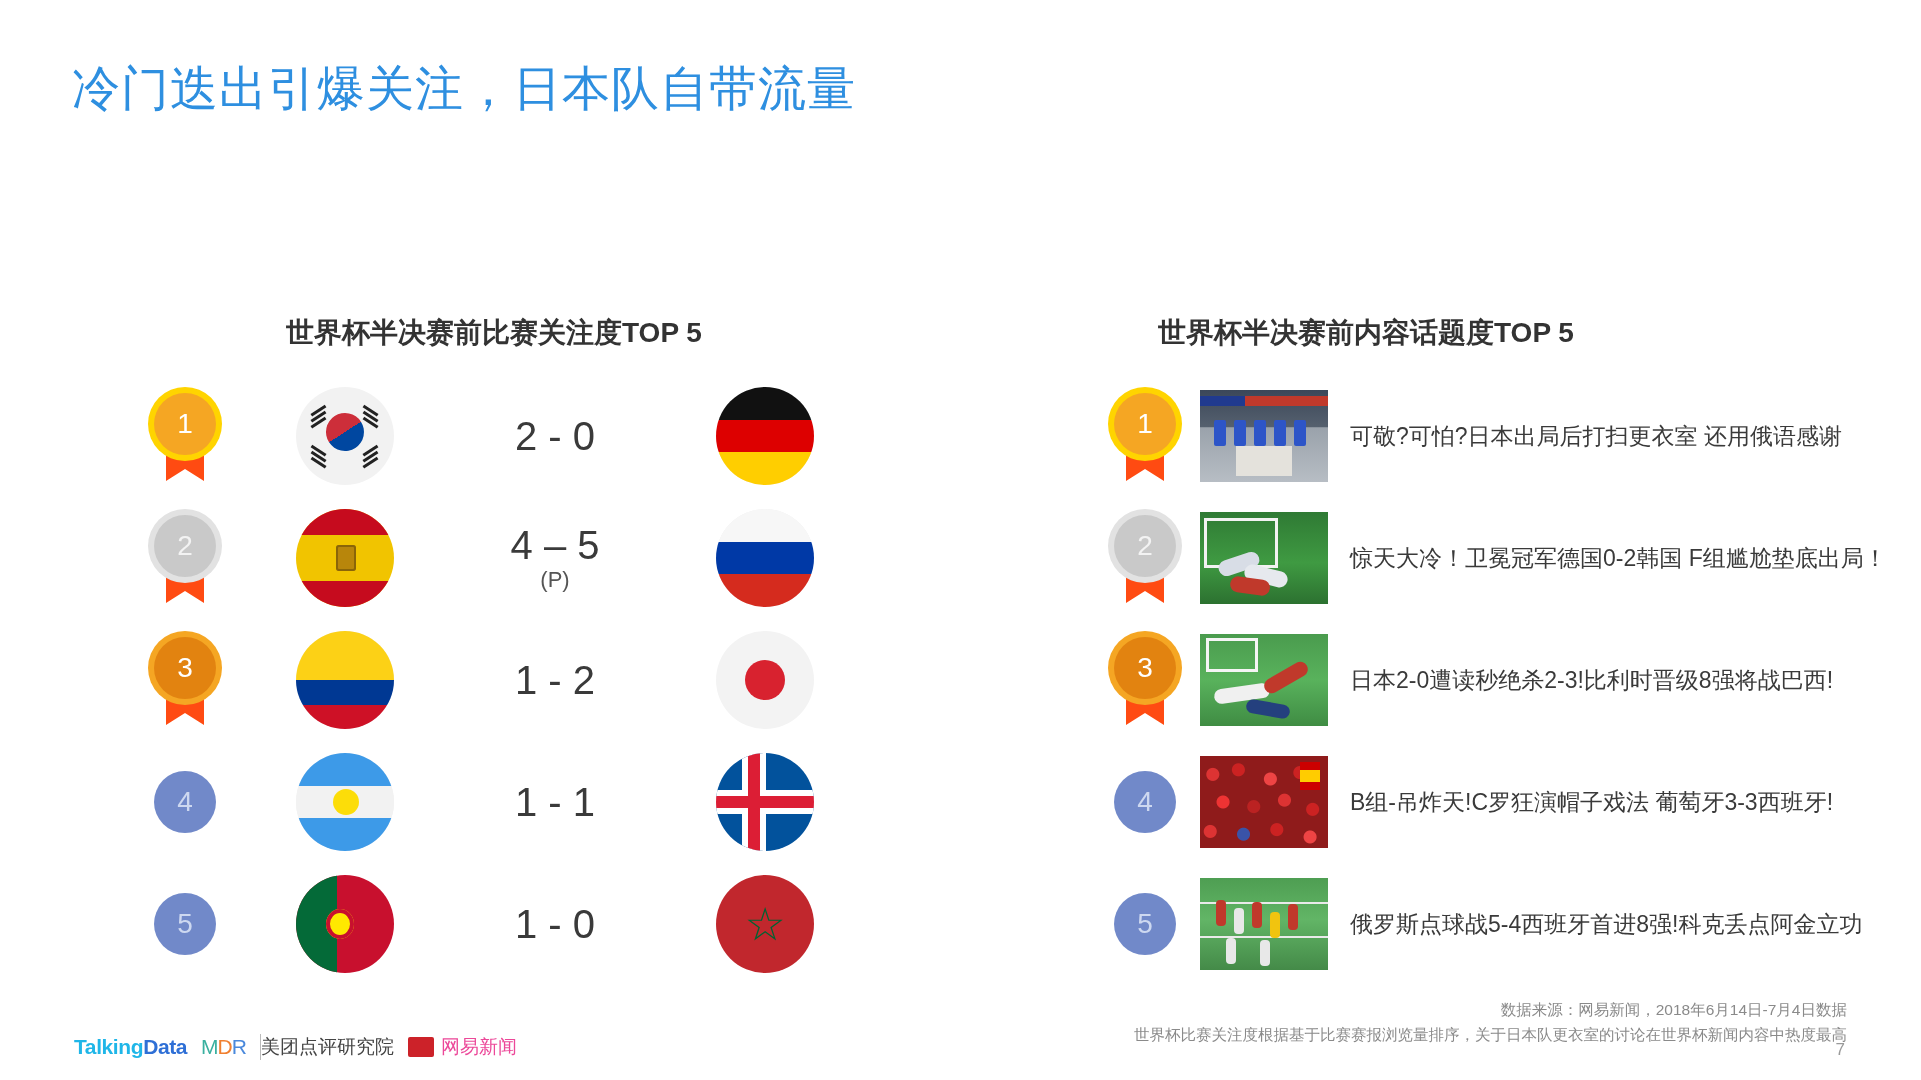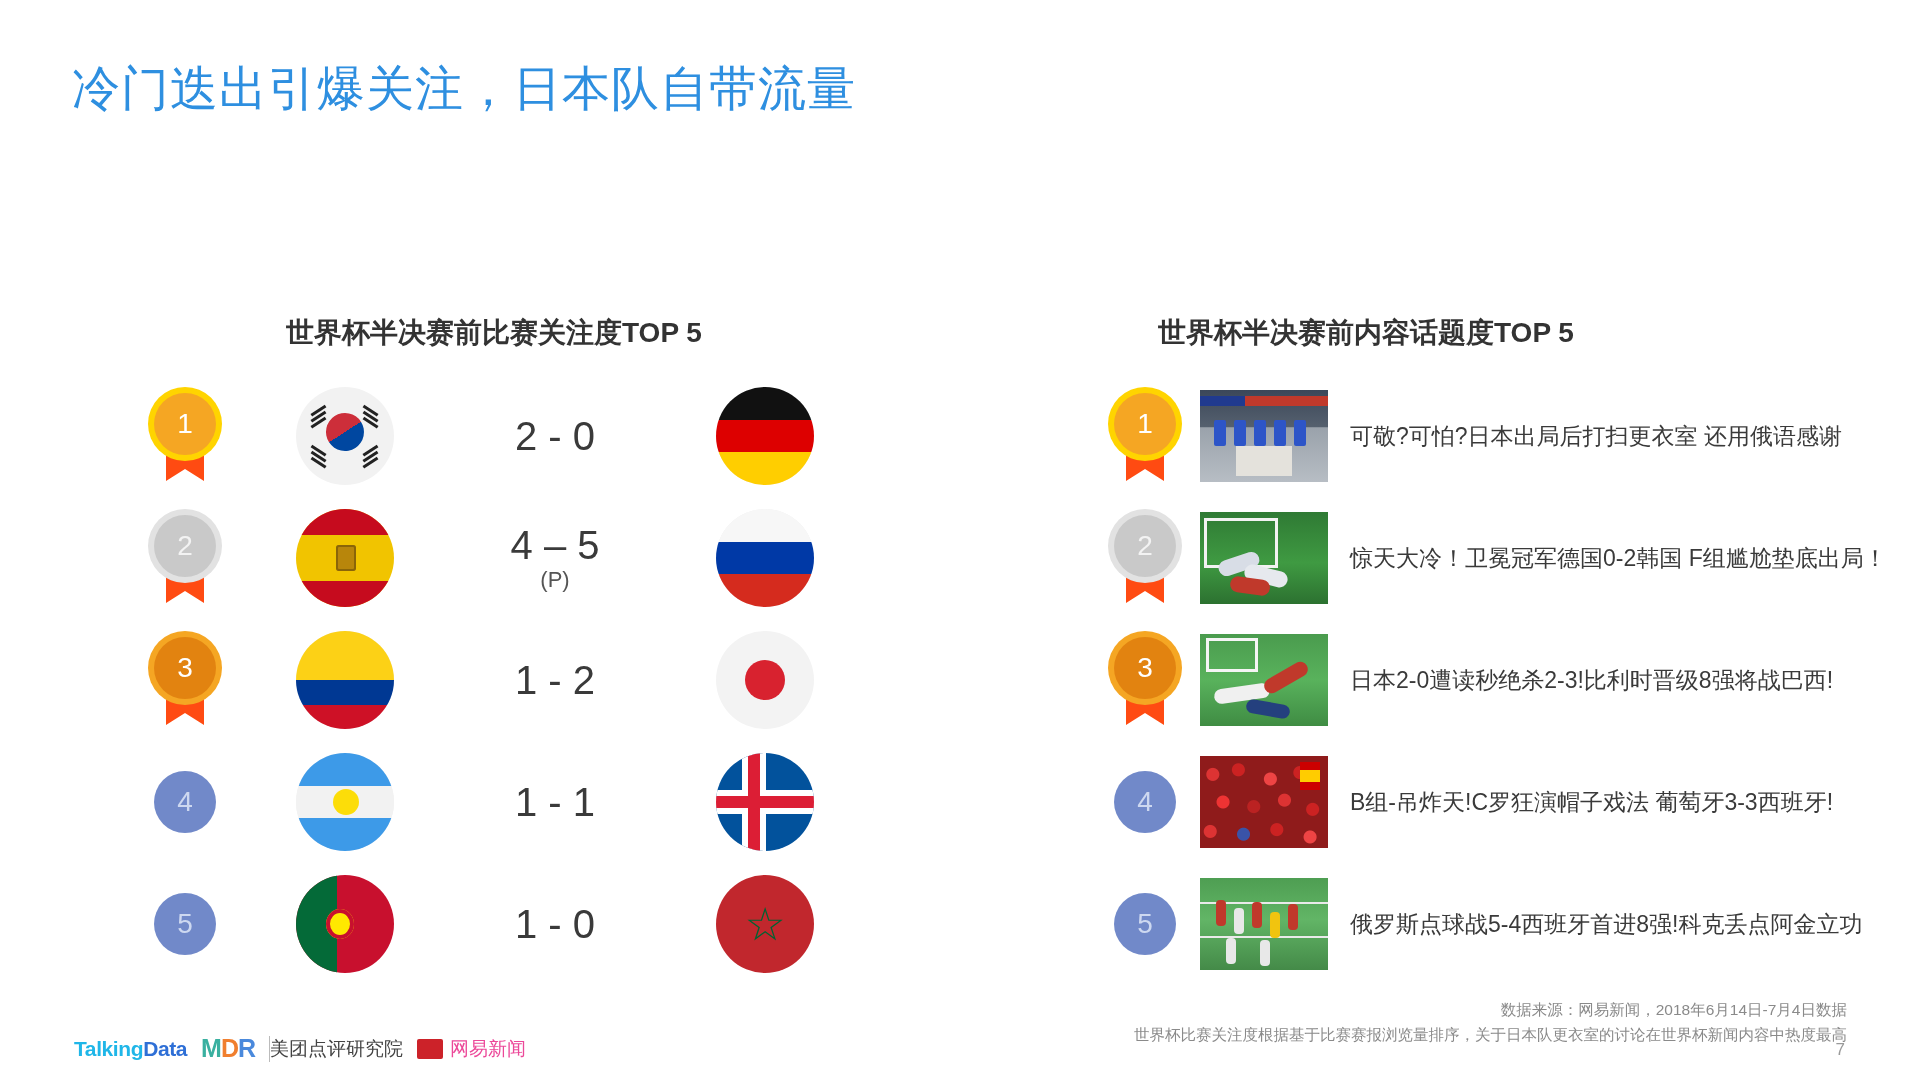--- a/index.html
+++ b/index.html
@@ -185,21 +185,21 @@
     position: absolute; right: 74px; top: 997px; width: 1060px;
     text-align: right; font-size: 15.5px; line-height: 25px; color: #8a8a8a;
   }
   .pagenum {
     position: absolute; right: 76px; top: 1040px;
     font-size: 17px; color: #9a9a9a;
   }
   .logos { position: absolute; left: 74px; top: 1034px; display: flex; align-items: center; gap: 14px; }
   .logo-td { font-size: 21px; font-weight: bold; color: #1fb6e8; letter-spacing: -0.4px; }
   .logo-td .td-dark { color: #2e6fd6; }
-  .logo-mdr { font-size: 25px; font-weight: bold; letter-spacing: -1px; }
+  .logo-mdr { font-size: 21px; font-weight: normal; letter-spacing: -1px; }
   .logo-mdr .m { color:#3ab0a0; } .logo-mdr .d { color:#f07f2f; } .logo-mdr .r { color:#4a89dc; }
   .logo-mtdp { font-size: 19px; color: #444; border-left: 1px solid #bbb; }
   .logo-nease { display:flex; align-items:center; gap: 7px; }
   .nease-badge { width: 26px; height: 20px; background: #cc2229; border-radius: 2px; }
   .logo-nease-text { font-size: 19px; color: #ec4899; }
 </style>
 </head>
 <body>
 
 <div class="page">

